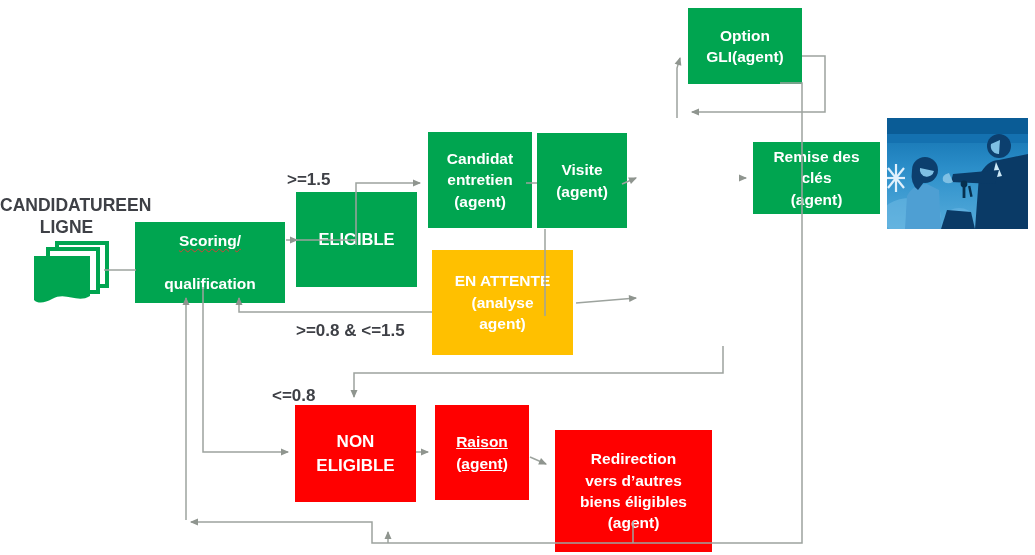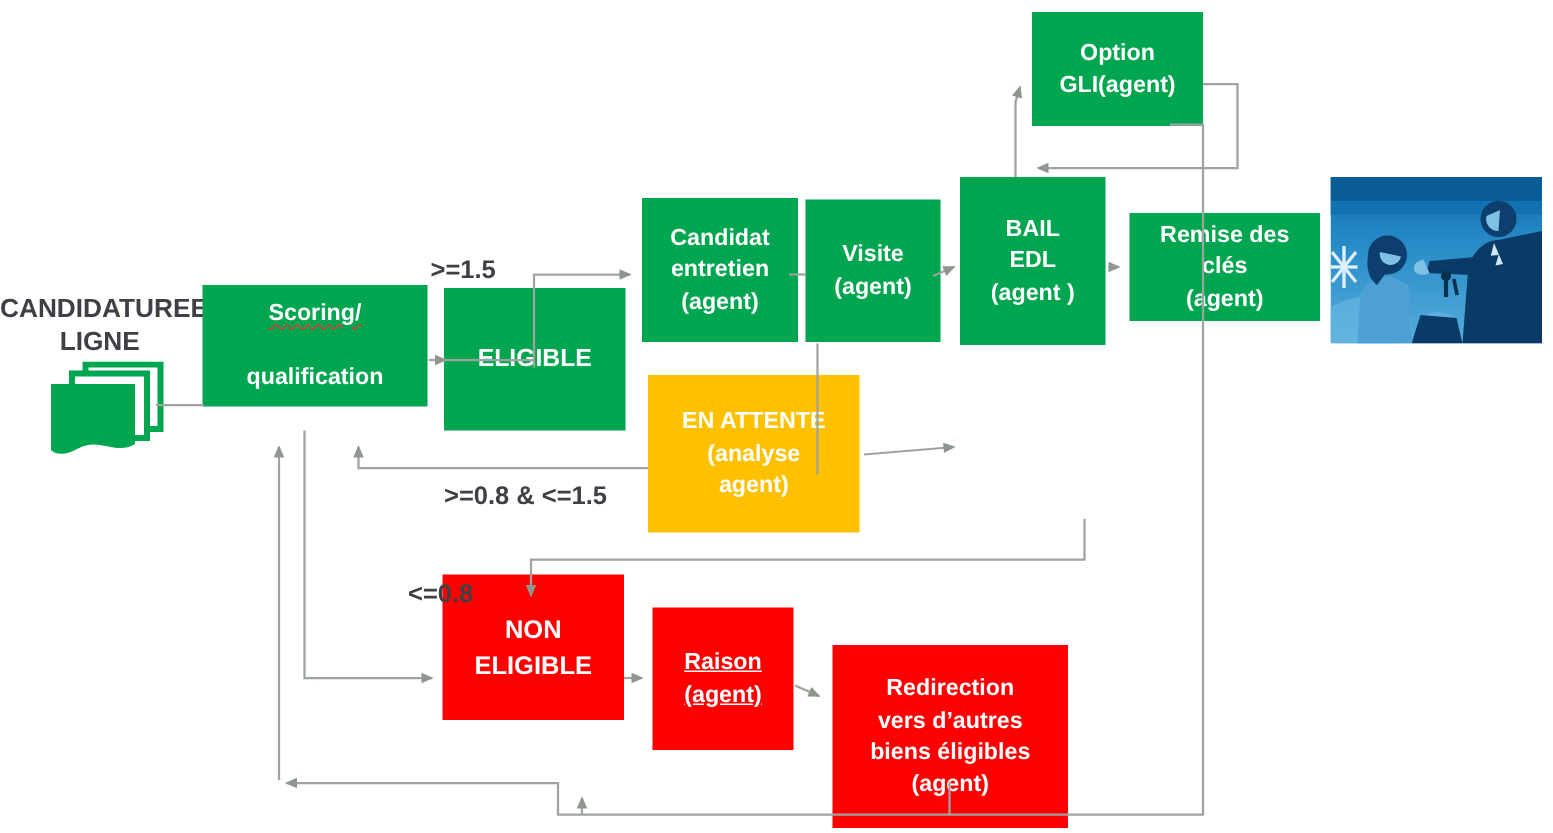--- a/index.html
+++ b/index.html
@@ -38,53 +38,50 @@
 <div id="canvas">
 
   <div id="title"><span>CANDIDATURE</span><span>EN LIGNE</span></div>
 
   <svg id="doc-icon" width="82" height="68" viewBox="0 0 82 68">
     <rect x="27" y="2" width="50" height="43" fill="#fff" stroke="#00A550" stroke-width="4"></rect>
     <rect x="18" y="8" width="50" height="43" fill="#fff" stroke="#00A550" stroke-width="4"></rect>
     <path d="M4 15 H60 V55 C47 63 36 50 22 58 C15 62 8 63 4 59 Z" fill="#00A550"></path>
   </svg>
 
-  <div class="node green" style="left:135px;top:190px;width:150px;height:81px;">
+  <div class="node green" style="left:135px;top:222px;width:150px;height:81px;">
     <div>
       <span class="squiggle">Scoring/</span>
       <span>qualification</span>
     </div>
   </div>
 
   <div class="node green" style="left:296px;top:192px;width:121px;height:95px;font-size:16.5px;">ELIGIBLE</div>
 
   <div class="node green" style="left:428px;top:132px;width:104px;height:96px;">Candidat
 entretien
 (agent)</div>
 
   <div class="node green" style="left:537px;top:133px;width:90px;height:95px;">Visite
 (agent)</div>
 
-  <div class="node green" style="left:640px;top:118px;width:97px;height:112px;">BAIL
-EDL
-(agent )</div>
 
   <div class="node green" style="left:688px;top:8px;width:114px;height:76px;">Option
 GLI(agent)</div>
 
   <div class="node green" style="left:753px;top:142px;width:127px;height:72px;">Remise des
 clés
 (agent)</div>
 
   <div class="node yellow" style="left:432px;top:250px;width:141px;height:105px;">EN ATTENTE
 (analyse
 agent)</div>
 
 
-  <div class="node red" style="left:295px;top:383px;width:121px;height:97px;font-size:17px;">NON
+  <div class="node red" style="left:295px;top:405px;width:121px;height:97px;font-size:17px;">NON
 ELIGIBLE</div>
 
   <div class="node red" style="left:435px;top:405px;width:94px;height:95px;text-decoration:underline;">Raison
 (agent)</div>
 
   <div class="node red" style="left:555px;top:398px;width:157px;height:122px;margin-top:32px;">Redirection
 vers d’autres
 biens éligibles
 (agent)</div>
 

